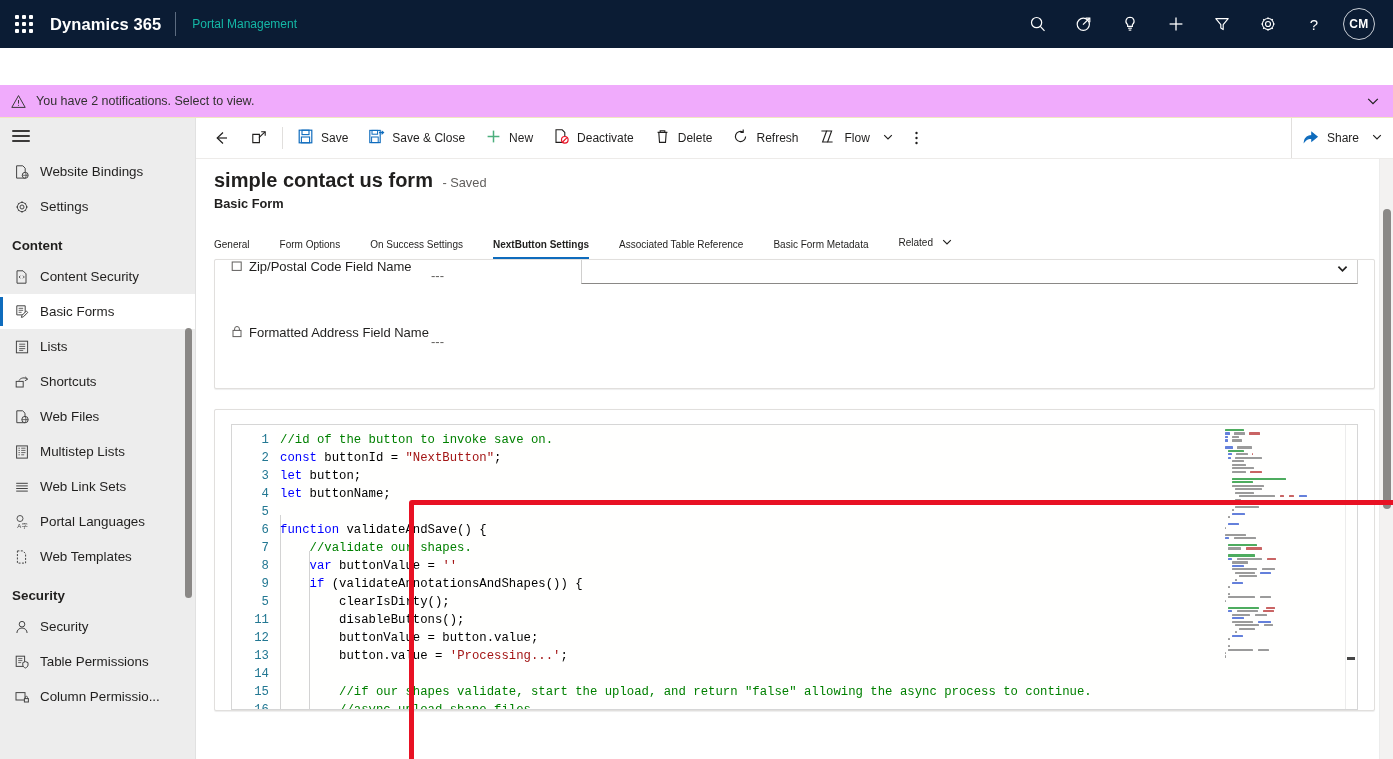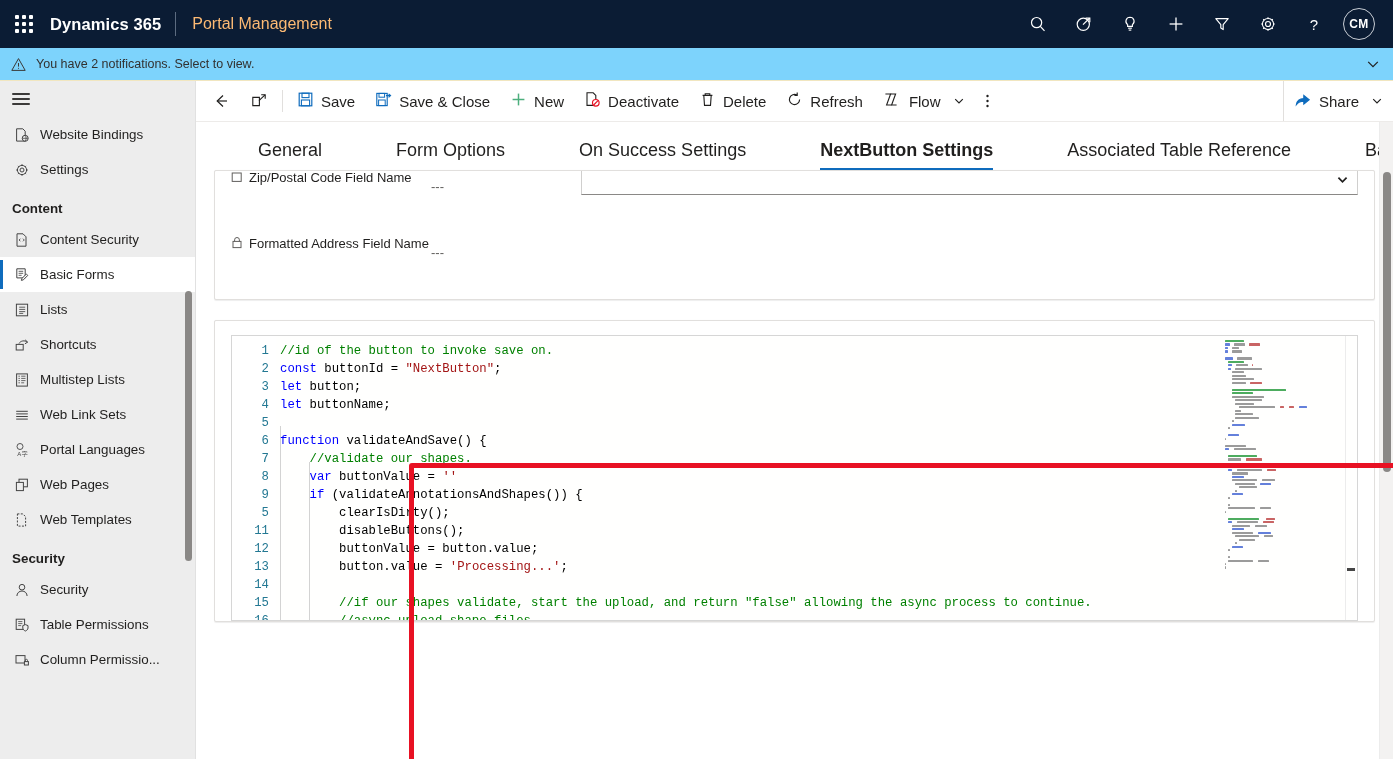--- a/index.html
+++ b/index.html
@@ -20,38 +20,39 @@
     width: 48px; height: 48px; display: flex; align-items: center; justify-content: center;
     cursor: pointer;
   }
   .waffle-grid { display: grid; grid-template-columns: repeat(3, 4px); grid-gap: 3px; }
   .waffle-grid i { width: 4px; height: 4px; background: #fff; border-radius: 1px; display: block; }
   .brand {
     font-size: 16.5px; font-weight: 700; letter-spacing: .1px; padding: 0 14px 0 2px;
     color: #fff; white-space: nowrap;
   }
   .brand-sep { width: 1px; height: 24px; background: #5c6b80; }
-  .appname { font-size: 16px; padding-left: 16px; color: #fdba74; white-space: nowrap; font-weight: 400; }
+  .appname { font-size: 12px; padding-left: 16px; color: #14b8a6; white-space: nowrap; font-weight: 400; }
   .topnav-right { margin-left: auto; display: flex; align-items: center; gap: 0px; }
   .nav-icon {
     width: 46px; height: 48px; display: flex; align-items: center; justify-content: center;
     cursor: pointer;
   }
   .nav-icon svg { display: block; }
   .avatar {
     width: 32px; height: 32px; border-radius: 50%; border: 1px solid #c8cdd4;
     display: flex; align-items: center; justify-content: center;
     font-size: 12px; font-weight: 600; color: #fff; margin: 0 10px 0 6px; cursor: pointer;
     letter-spacing: .3px;
   }
   
   .notifbar {
-    height: 33px; background: #7dd3fc; display: flex; align-items: center;
+    height: 33px; background: #f0abfc; display: flex; align-items: center;
     padding: 0 12px 0 10px; font-size: 12.5px; color: #323130;
     border-bottom: 1px solid #f1e6c0;
+    margin-top: 37px;
   }
   .notifbar .warn-ico { margin-right: 9px; display: flex; align-items: center; }
   .notif-chevron { margin-left: auto; cursor: pointer; display: flex; align-items: center; }
   
   .body-wrap { display: flex; height: calc(759px - 48px - 33px); }
   
   .sidebar {
     width: 196px; background: #ededed; position: relative; flex: 0 0 196px;
     border-right: 1px solid #e1e1e1; overflow: hidden;
   }
@@ -78,34 +79,34 @@
     background: #8a8886; border-radius: 4px;
   }
   
   .main { flex: 1; display: flex; flex-direction: column; background: #fff; min-width: 0; position: relative; }
   .cmdbar {
     height: 41px; display: flex; align-items: center; border-bottom: 1px solid #edebe9;
     padding-left: 6px; background: #fff;
   }
   .cmd-btn {
     display: flex; align-items: center; height: 40px; padding: 0 10px; cursor: pointer;
-    font-size: 15px; color: #201f1e; white-space: nowrap; gap: 7px;
+    font-size: 12px; color: #201f1e; white-space: nowrap; gap: 7px;
   }
   .cmd-sep { width: 1px; height: 22px; background: #e1dfdd; margin: 0 4px; }
   .cmd-spacer { flex: 1; }
   .cmd-right { display: flex; align-items: center; border-left: 1px solid #e1dfdd; height: 40px; }
   .content-scroll { flex: 1; overflow: hidden; position: relative; background: #fff; }
   .page-head { padding: 10px 0 0 18px; }
   .rec-title { font-size: 20px; font-weight: 700; color: #201f1e; display: inline; }
   .rec-saved { font-size: 12.8px; color: #605e5c; display: inline; margin-left: 5px; }
   .rec-sub { font-size: 12.8px; color: #201f1e; margin-top: 4px; font-weight: 600; }
   .tabs { display: flex; align-items: flex-end; padding-left: 18px; margin-top: 10px; height: 38px; }
   .tab {
-    font-size: 18px; color: #201f1e; padding: 0 0 9px 0; margin-right: 30px; cursor: pointer;
-    position: relative; white-space: nowrap; margin-left: 44px;
+    font-size: 10px; color: #201f1e; padding: 0 0 9px 0; margin-right: 30px; cursor: pointer;
+    position: relative; white-space: nowrap;
   }
   .tab.active { font-weight: 700; }
   .tab.active:after {
     content: ""; position: absolute; left: 0; right: 0; bottom: 0; height: 2.5px; background: #0f6cbd;
   }
   .tab .chev { margin-left: 5px; display: inline-block; vertical-align: middle; }
   
   .form-area { padding: 0 18px; position: relative; }
   .card {
     border: 1px solid #e1dfdd; border-radius: 2px; background: #fff; margin-top: 0;
@@ -331,20 +332,30 @@
         <span class="si-ico">
           <svg width="16" height="16" viewBox="0 0 16 16" fill="none">
               <rect x="2.2" y="7.4" width="7" height="5.6" stroke="#444" stroke-width="1"></rect>
               <path d="M5 6.6c1.4-3 6-3.6 8.2-1.4" stroke="#444" stroke-width="1" fill="none"></path>
               <path d="M11.2 2.9l2.5 2.2-2.8 1.7" stroke="#444" stroke-width="1" fill="none"></path>
             </svg>
         </span>
         <span>Shortcuts</span>
       </div>
 
+      <div class="side-item">
+        <span class="si-ico">
+          <svg width="16" height="16" viewBox="0 0 16 16" fill="none">
+              <path d="M2.8 1.8h5.8l2.4 2.4v9.5H2.8z" stroke="#444" stroke-width="1"></path>
+              <circle cx="11" cy="10.6" r="3.2" stroke="#444" stroke-width="1" fill="#ededed"></circle>
+              <path d="M7.8 10.6h6.4M11 7.4c1.3 1.9 1.3 4.5 0 6.4" stroke="#444" stroke-width=".8"></path>
+            </svg>
+        </span>
+        <span>Web Files</span>
+      </div>
 
       <div class="side-item">
         <span class="si-ico">
           <svg width="16" height="16" viewBox="0 0 16 16" fill="none">
               <rect x="2.6" y="1.9" width="10.8" height="12.2" stroke="#444" stroke-width="1"></rect>
               <path d="M4.5 4.2h1.3M4.5 6.4h1.3M4.5 8.6h1.3M4.5 10.8h1.3" stroke="#444" stroke-width=".9"></path>
               <path d="M7.2 4.2h4.3M7.2 6.4h4.3M7.2 8.6h4.3M7.2 10.8h3" stroke="#444" stroke-width=".8"></path>
             </svg>
         </span>
         <span>Multistep Lists</span>
@@ -363,29 +374,20 @@
         <span class="si-ico">
           <svg width="16" height="16" viewBox="0 0 16 16" fill="none">
               <circle cx="6" cy="4.5" r="3" stroke="#444" stroke-width=".9"></circle>
               <text x="3.2" y="14" font-family="Liberation Sans, sans-serif" font-size="6" fill="#444">A</text>
               <text x="7.8" y="14" font-family="Liberation Sans, sans-serif" font-size="6" fill="#444">字</text>
             </svg>
         </span>
         <span>Portal Languages</span>
       </div>
 
-      <div class="side-item">
-        <span class="si-ico">
-          <svg width="16" height="16" viewBox="0 0 16 16" fill="none">
-              <rect x="5" y="2.2" width="8.4" height="7.6" stroke="#444" stroke-width="1"></rect>
-              <rect x="2.4" y="5.4" width="7" height="8.2" stroke="#444" stroke-width="1" fill="#ededed"></rect>
-            </svg>
-        </span>
-        <span>Web Pages</span>
-      </div>
 
       <div class="side-item">
         <span class="si-ico">
           <svg width="16" height="16" viewBox="0 0 16 16" fill="none">
               <path d="M3.4 1.9h5.4l2.8 2.8v9.4H3.4z" stroke="#444" stroke-width="1" stroke-dasharray="2 1.4"></path>
             </svg>
         </span>
         <span>Web Templates</span>
       </div>
 
@@ -546,20 +548,25 @@
             <svg width="12" height="12" viewBox="0 0 12 12" fill="none">
                 <path d="M2.2 4.2 6 8 9.8 4.2" stroke="#201f1e" stroke-width="1.15"></path>
               </svg>
           </span>
         </div>
       </div>
     </div>
 
     <div class="content-scroll">
 
+      <div class="page-head">
+        <span class="rec-title">simple contact us form</span>
+        <span class="rec-saved">- Saved</span>
+        <div class="rec-sub">Basic Form</div>
+      </div>
 
       <div class="tabs">
         <div class="tab"><span>General</span></div>
         <div class="tab"><span>Form Options</span></div>
         <div class="tab"><span>On Success Settings</span></div>
         <div class="tab active"><span>NextButton Settings</span></div>
         <div class="tab"><span>Associated Table Reference</span></div>
         <div class="tab"><span>Basic Form Metadata</span></div>
         <div class="tab">
           <span>Related</span>

